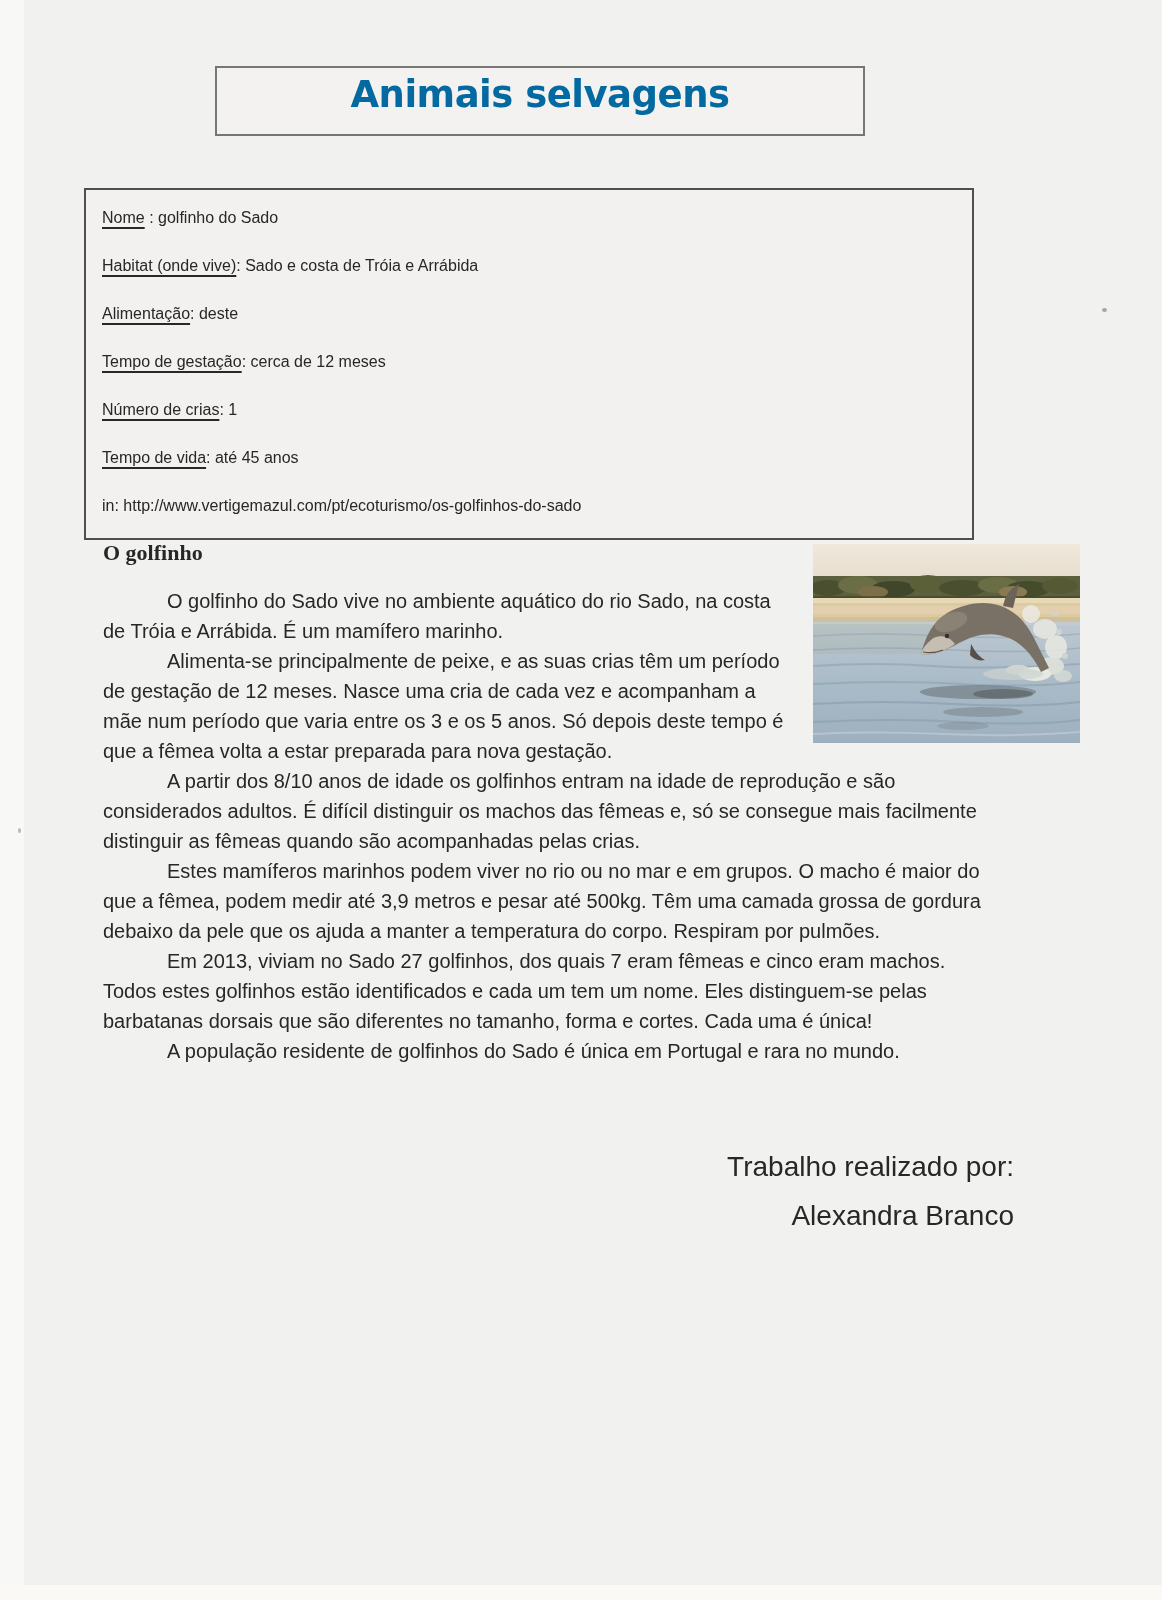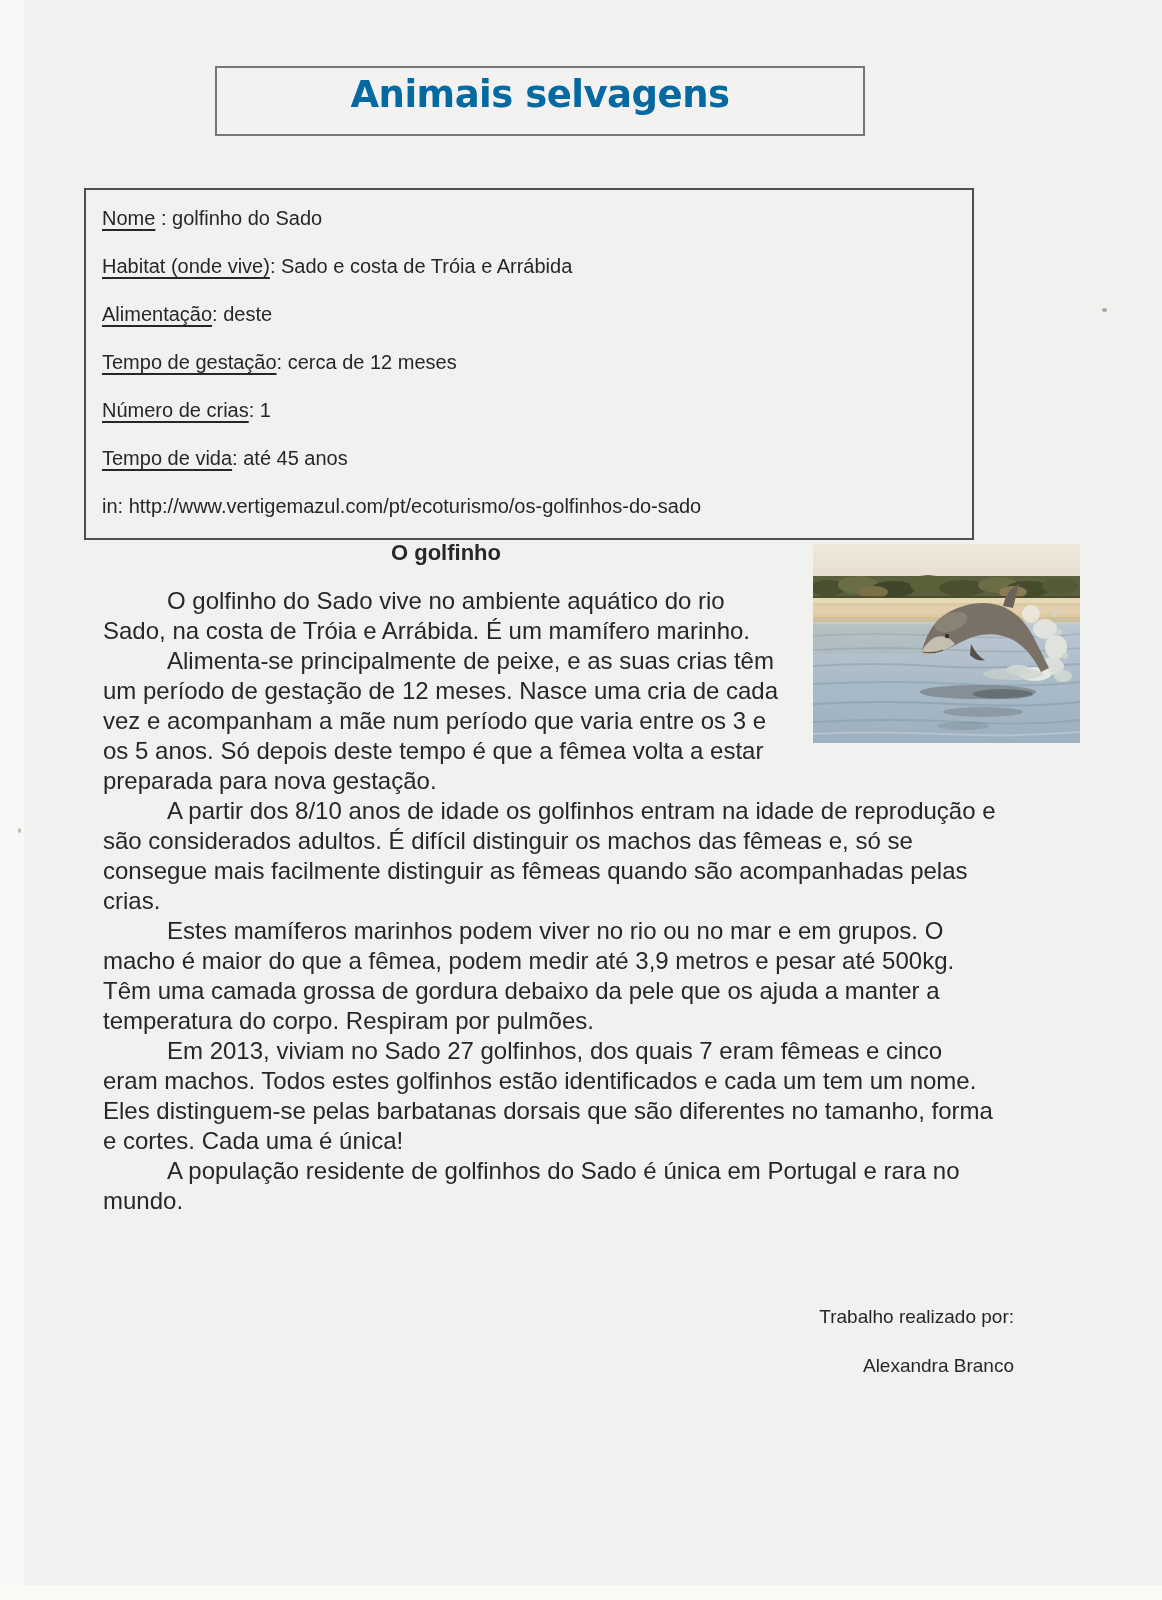--- a/index.html
+++ b/index.html
@@ -36,51 +36,51 @@
     color:#0369a1;
   }
 
   
   .fact-box {
     position:absolute; left:84px; top:188px; width:890px;
     border:2px solid #4f4f4f; box-sizing:border-box;
     padding:4px 16px 8px 16px; z-index:2; background:#f2f1ef;
   }
   .fact-row {
-    font-size:20px; line-height:48px; white-space:pre-wrap;
+    font-size:16px; line-height:48px; white-space:pre-wrap;
   }
   .fact-label {
     text-decoration:underline; text-decoration-thickness:2px; text-underline-offset:4px;
   }
 
   
   .article {
     position:absolute; left:103px; top:530px; width:977px; z-index:2;
   }
   .article h2 {
     font-size:22px; font-weight:bold; line-height:30px;
-    margin:8px 0 18px 0; text-align:center;
+    margin:8px 0 18px 0; font-family:Liberation Serif, serif;
   }
   .article p {
-    font-size:24px; line-height:30px; margin:0;
+    font-size:20px; line-height:30px; margin:0;
     text-indent:64px; max-width:900px;
   }
   .article p + p { }
 
   .photo {
     float:right; width:267px; height:199px;
     margin:14px 0 0 24px;
   }
   .photo svg { display:block; width:267px; height:199px; }
 
   
   .credits {
     margin-top:76px; text-align:right; padding-right:66px;
   }
-  .credit-line { font-size:19px; line-height:49px; }
+  .credit-line { font-size:28px; line-height:49px; }
 
   
   .speck { position:absolute; border-radius:50%; z-index:1; }
   .speck1 { left:948px; top:260px; width:4px; height:3px; background:#b5b1a8; }
   .speck2 { left:1102px; top:308px; width:5px; height:4px; background:#aba69d; }
   .speck3 { left:18px;  top:828px; width:3px; height:5px; background:#bcb8b0; }
 </style>
 </head>
 <body>
 

